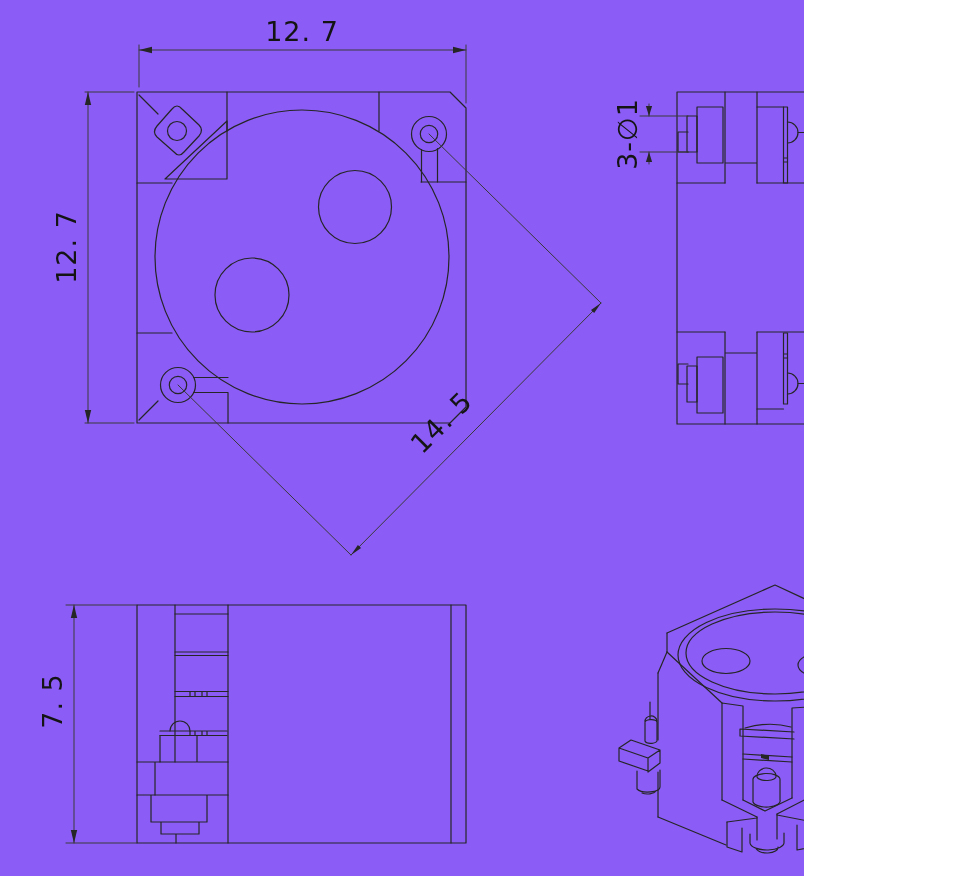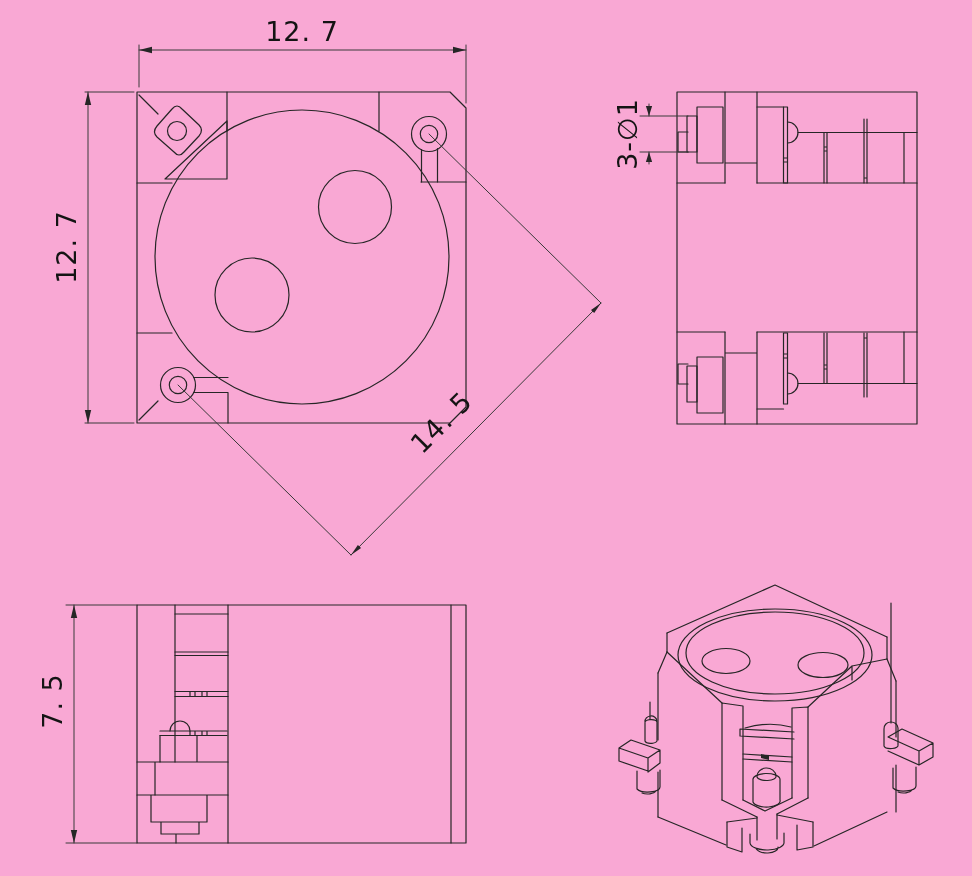--- a/index.html
+++ b/index.html
@@ -1,20 +1,20 @@
 <!DOCTYPE html>
 <html><head>
 <meta charset="utf-8">
 <style>
   html, body { margin: 0; padding: 0; background: #ffffff; }
   .canvas {
     position: relative;
-    width: 972px;
+    width: 804px;
     height: 876px;
-    background: #f9a8d4;
+    background: #8b5cf6;
     overflow: hidden;
     font-family: "DejaVu Sans", "Liberation Sans", sans-serif;
   }
   svg { position: absolute; left: 0; top: 0; }
   .obj  { fill: none; stroke: #262626; stroke-width: 1.2; stroke-linejoin: round; stroke-linecap: round; }
   .thin { fill: none; stroke: #3a3a3a; stroke-width: 1;   stroke-linecap: round; }
   .arr  { fill: #262626; stroke: none; }
   .dimtext {
     fill: #141414;
     font-size: 27px;

